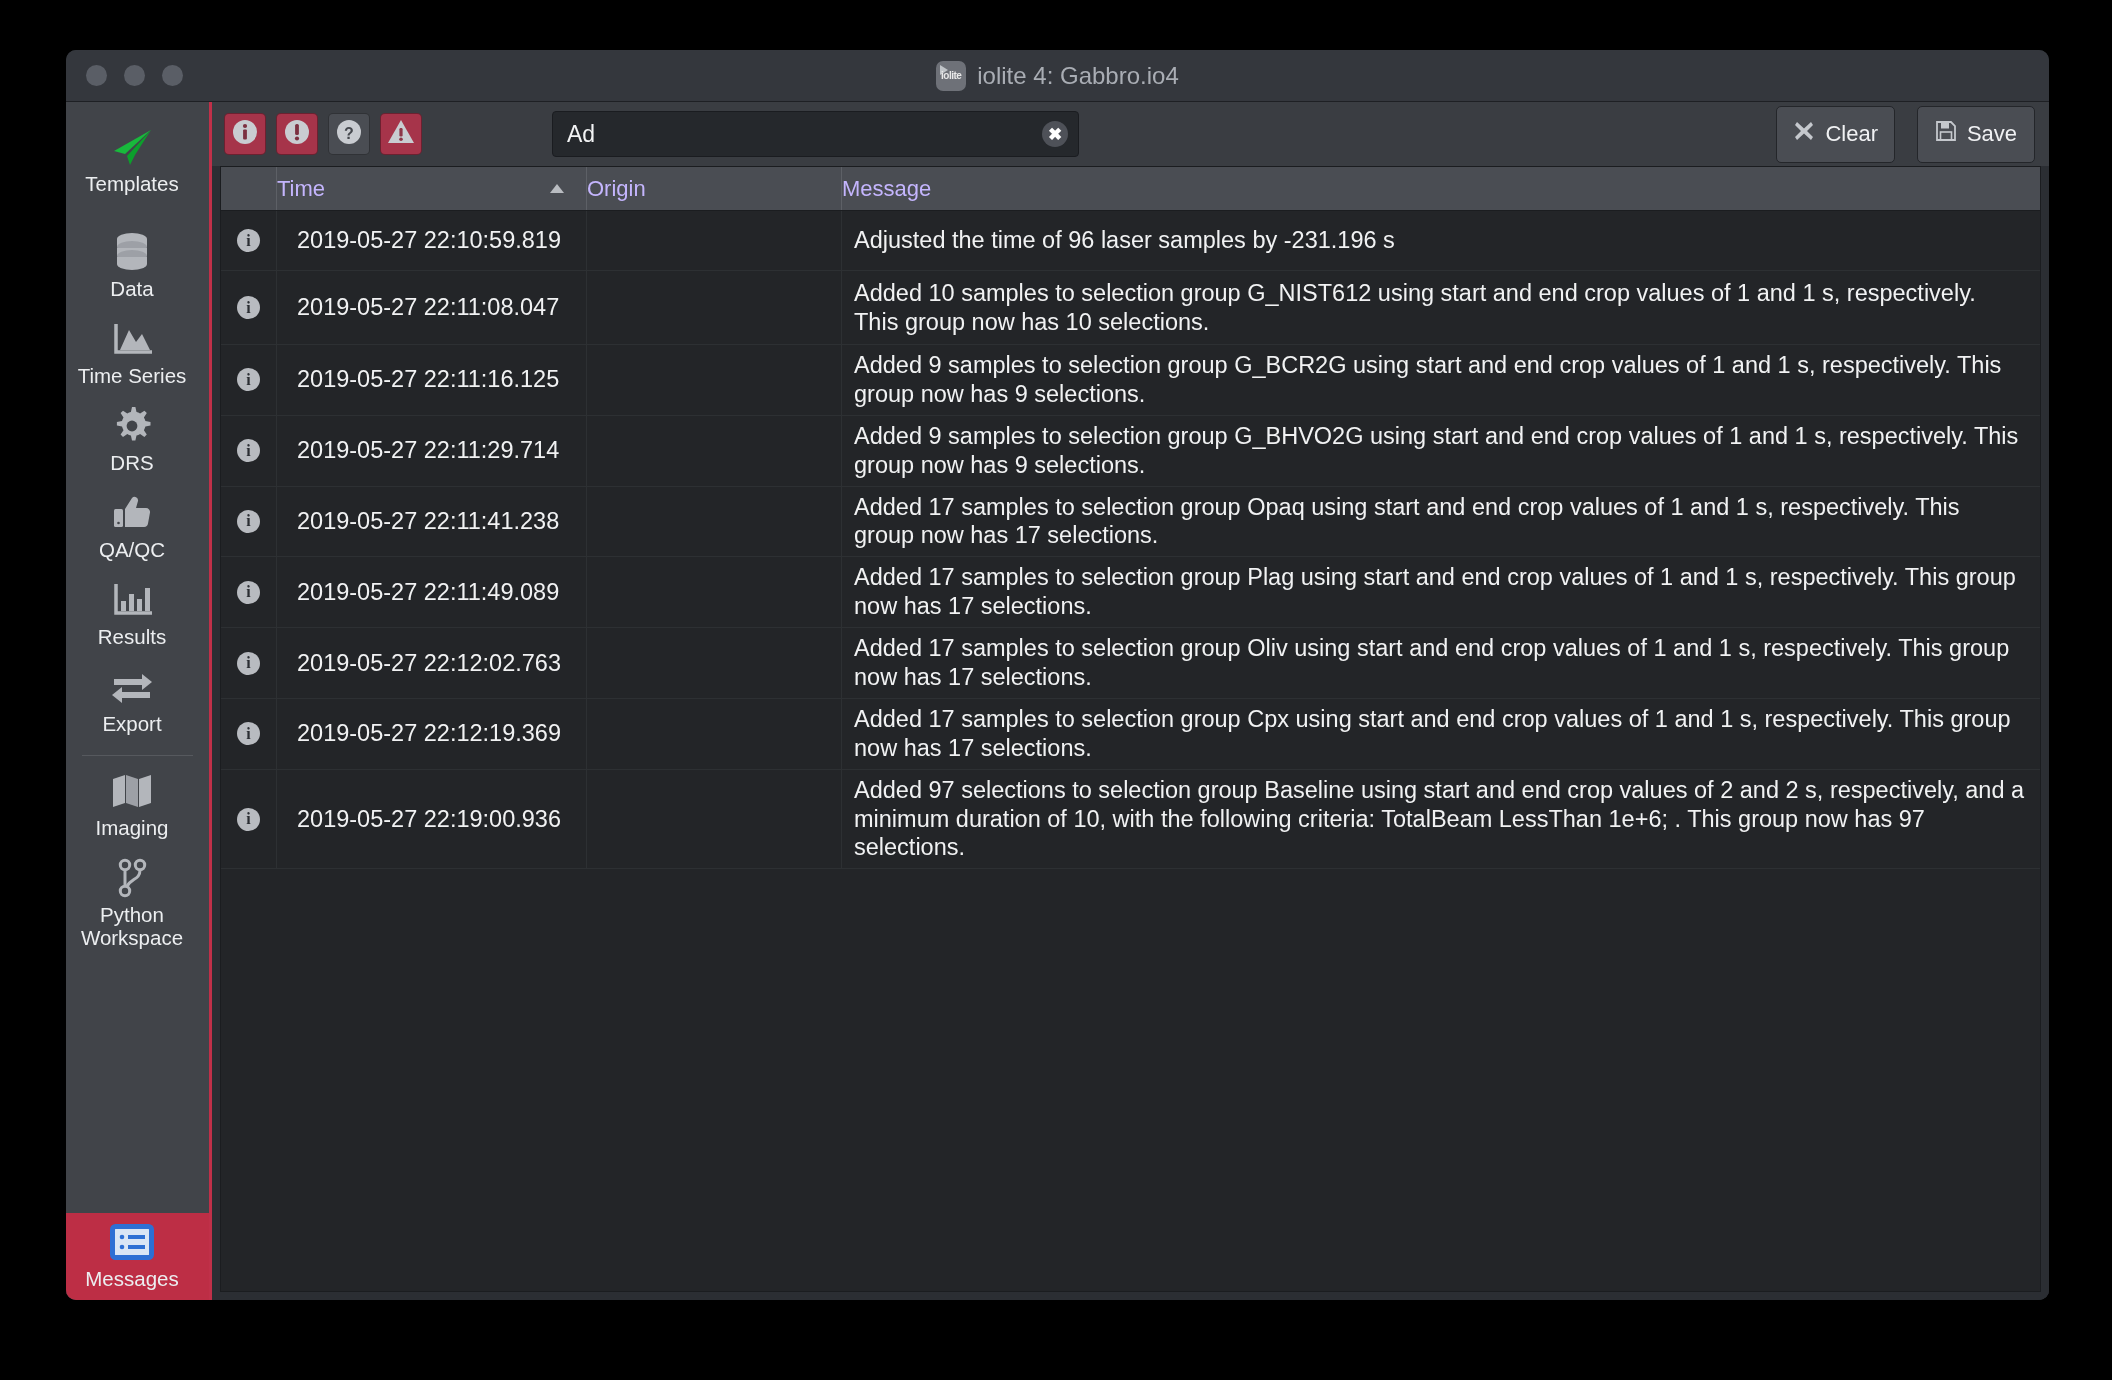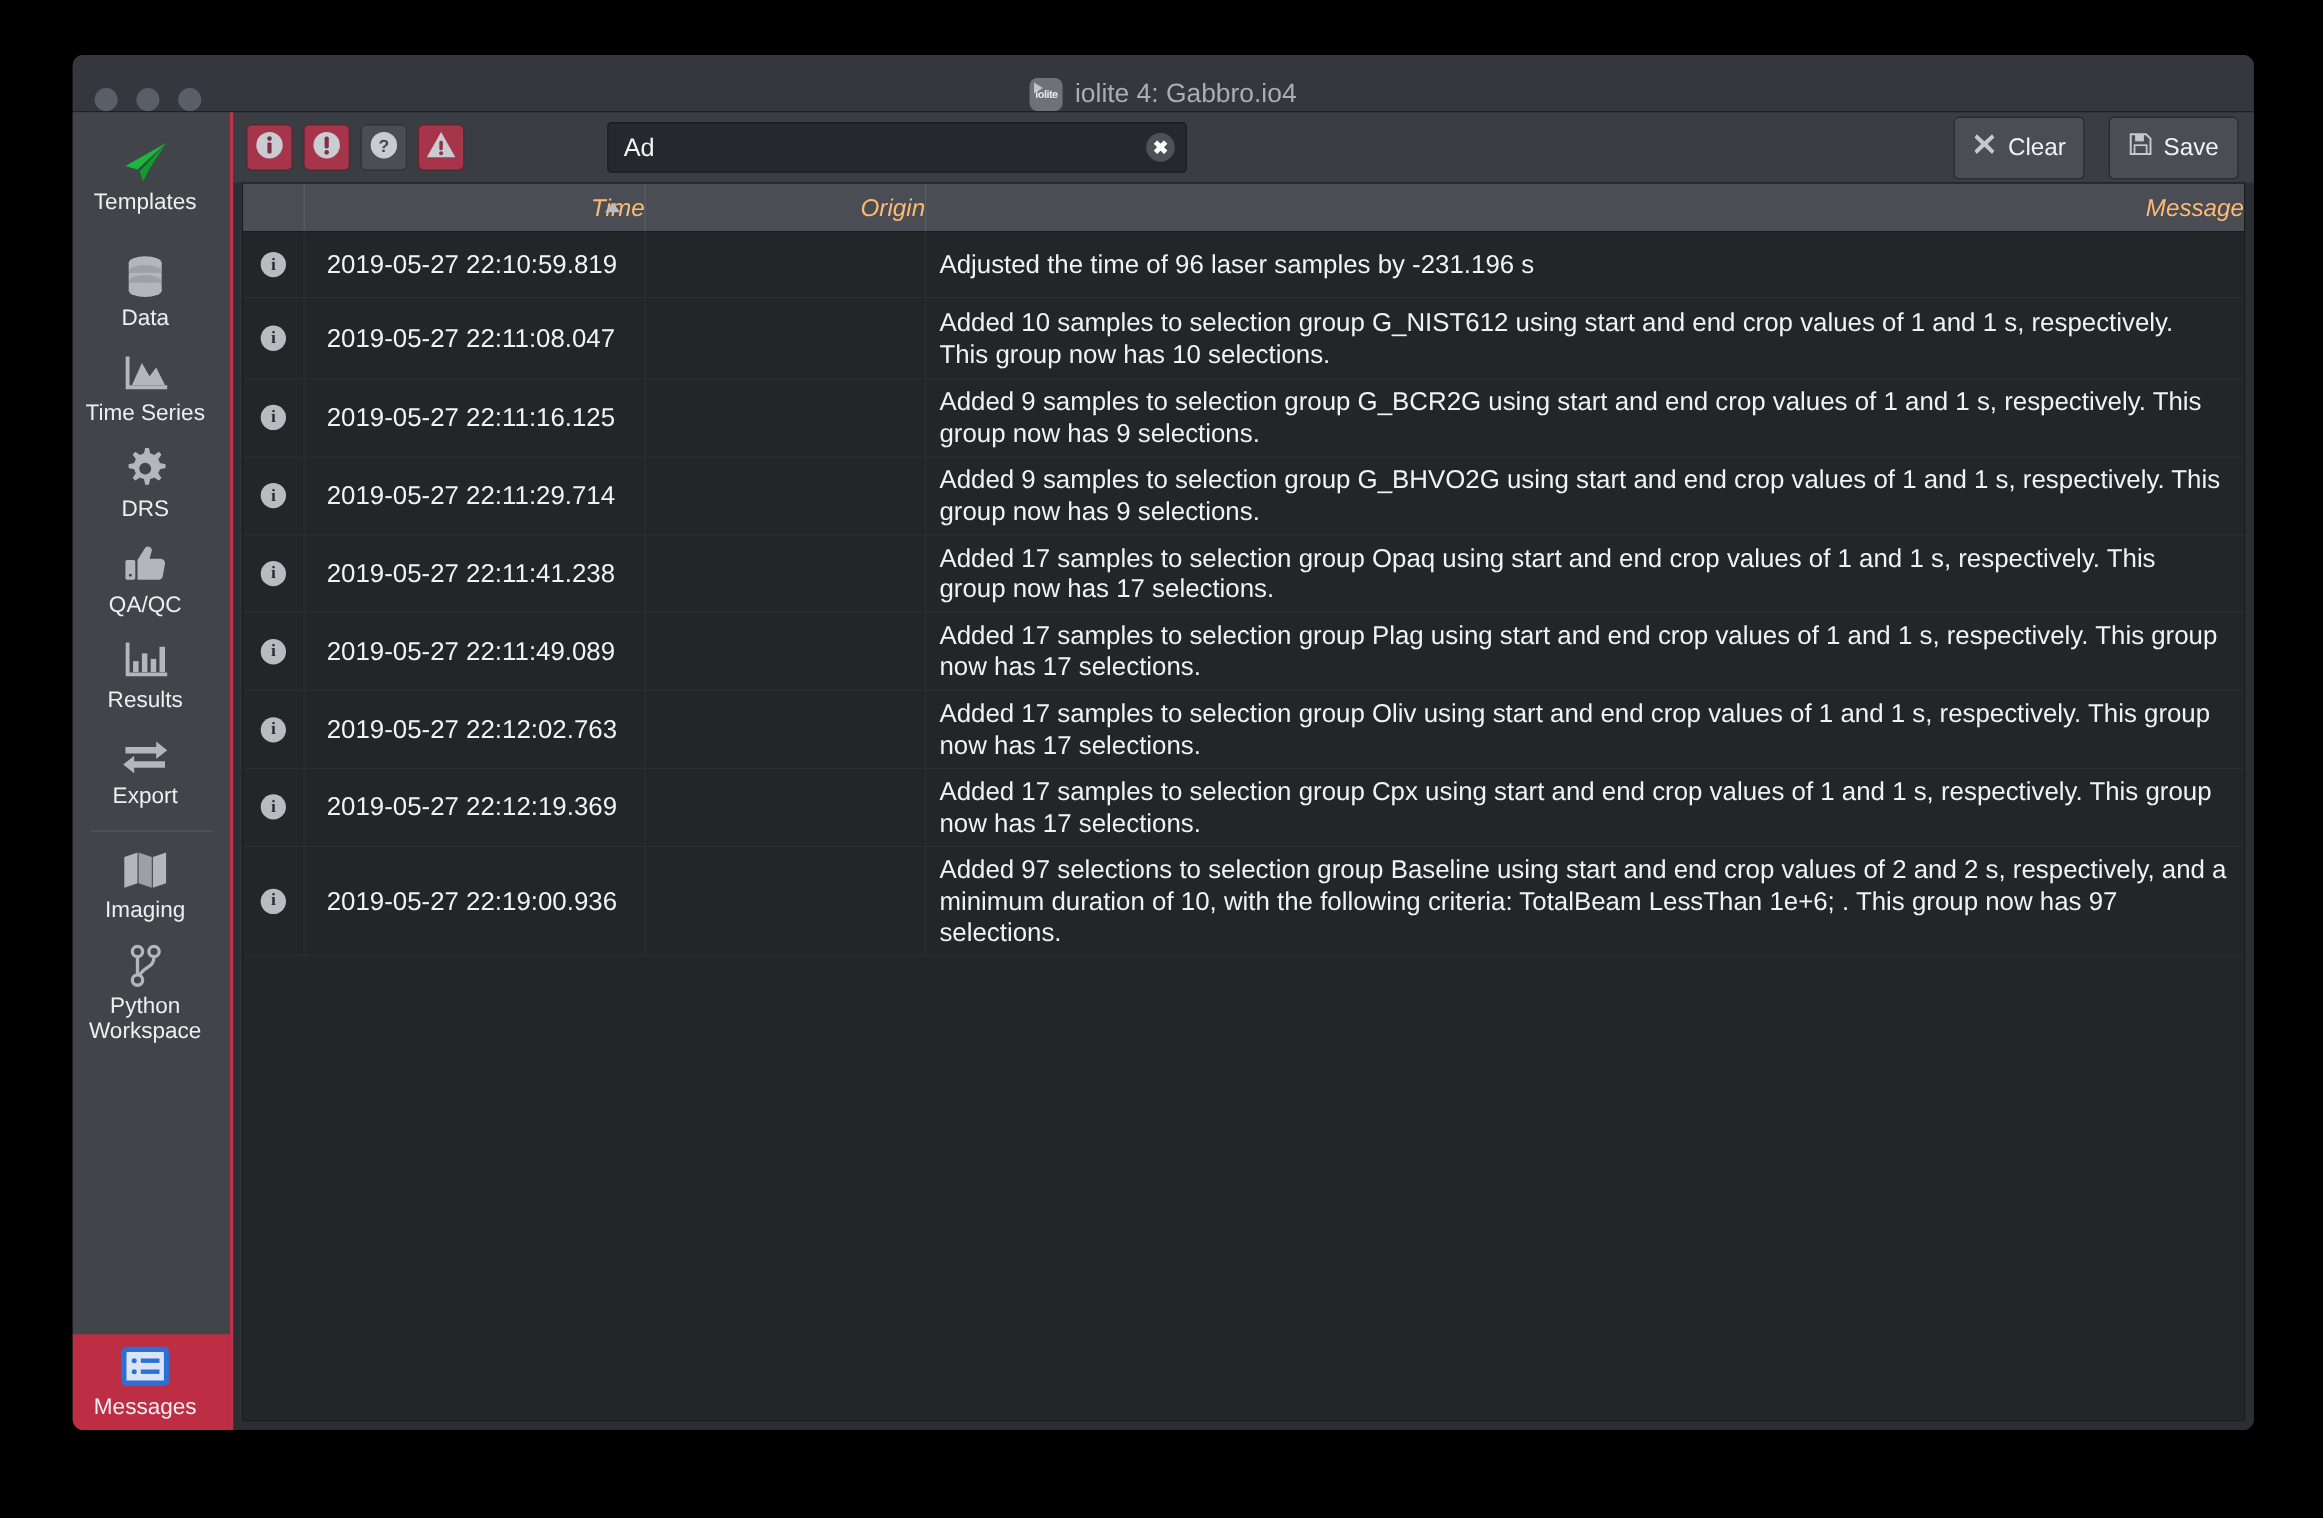--- a/index.html
+++ b/index.html
@@ -28,21 +28,21 @@
   }
 
   
   #titlebar {
     height: 52px;
     flex: 0 0 52px;
     background: #34373d;
     border-bottom: 1px solid #1e2024;
     position: relative;
     display: flex;
-    align-items: flex-end;
+    align-items: center;
   }
   .traffic-lights {
     display: flex;
     gap: 17px;
     margin-left: 20px;
   }
   .tl {
     width: 21px; height: 21px;
     border-radius: 50%;
     background: #5a5e66;
@@ -232,26 +232,25 @@
   }
   #table-head {
     display: flex;
     flex: 0 0 44px;
     background: #4a4d53;
     border-bottom: 1px solid #1b1d20;
   }
   #table-head > div {
     display: flex;
     align-items: center;
-    justify-content: flex-end;
-    color: #fdba74;
+    justify-content: flex-start;
+    color: #c4b5fd;
     font-size: 22px;
     border-right: 1px solid #5d6066;
     position: relative;
-    font-style: italic;
   }
   .col-icon { flex: 0 0 56px; }
   .col-time { flex: 0 0 310px; }
   .col-origin { flex: 0 0 255px; }
   .col-msg { flex: 1 1 auto; border-right: none !important; }
 
   .sort-arrow {
     position: absolute;
     right: 22px;
     width: 0; height: 0;

